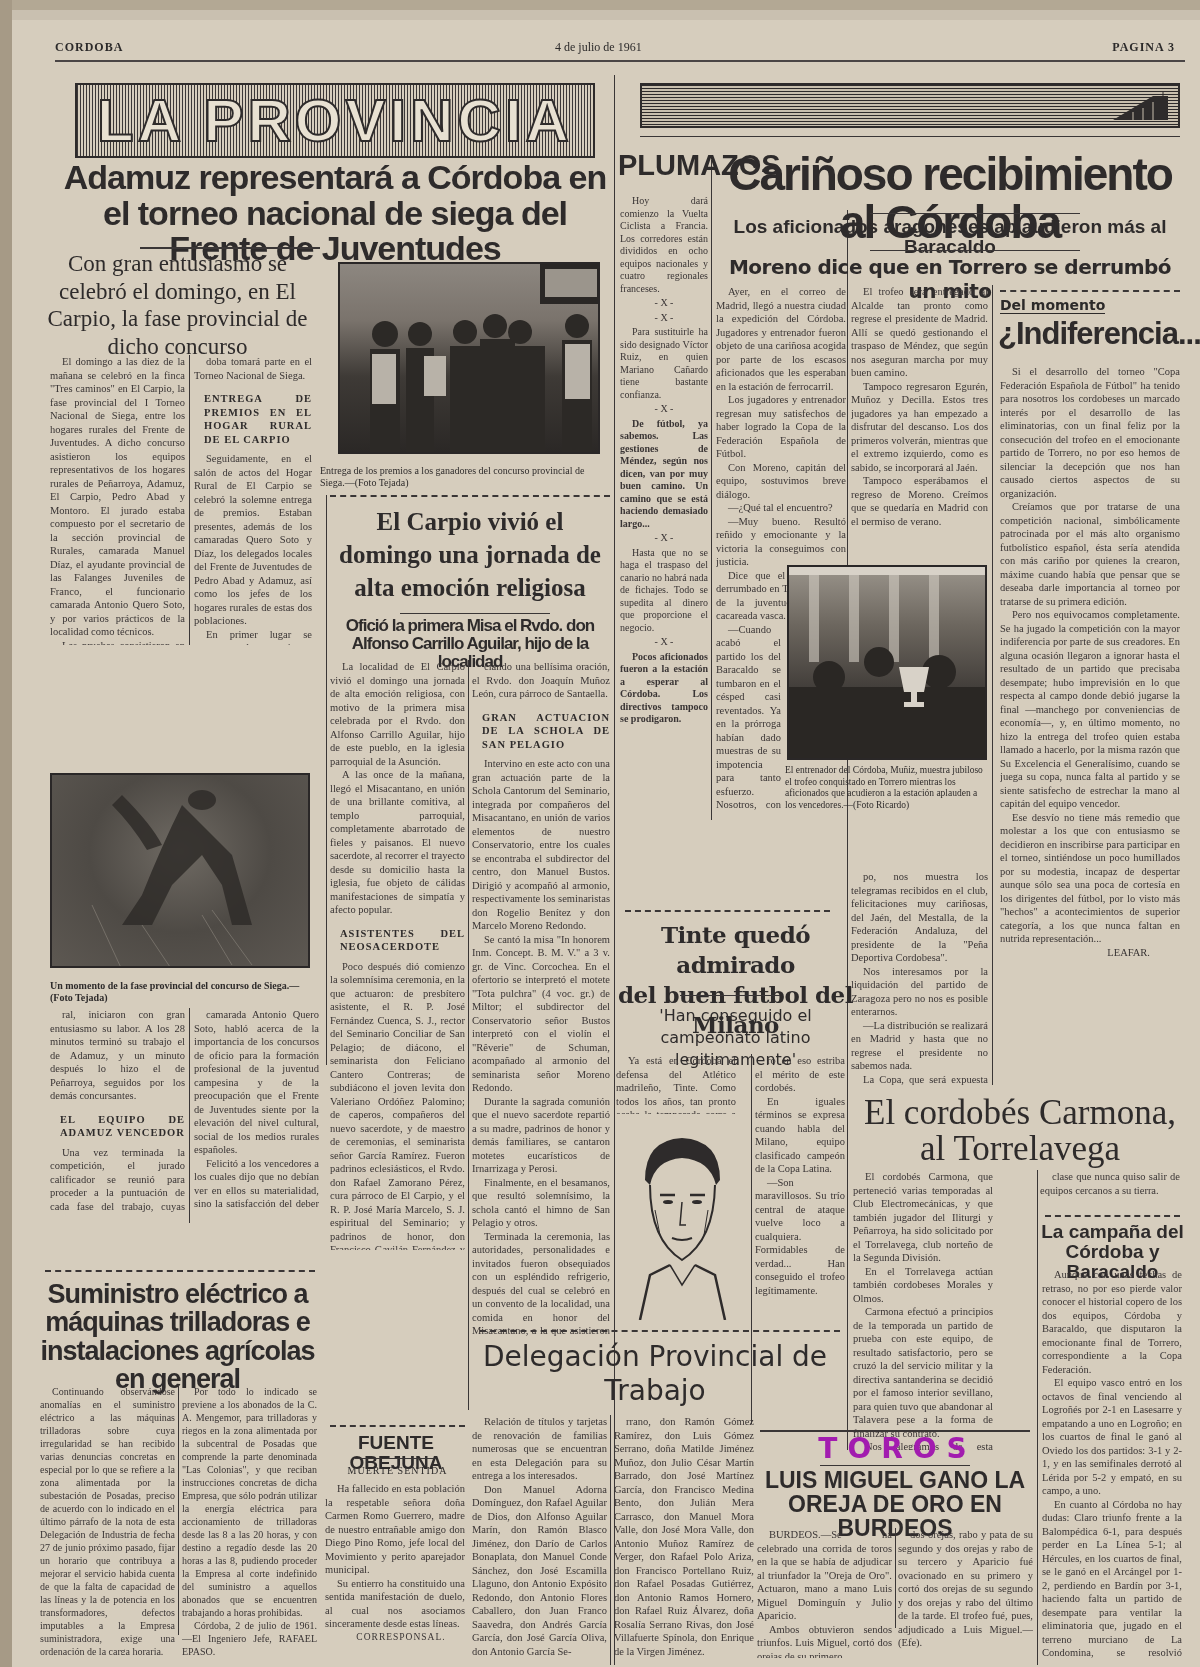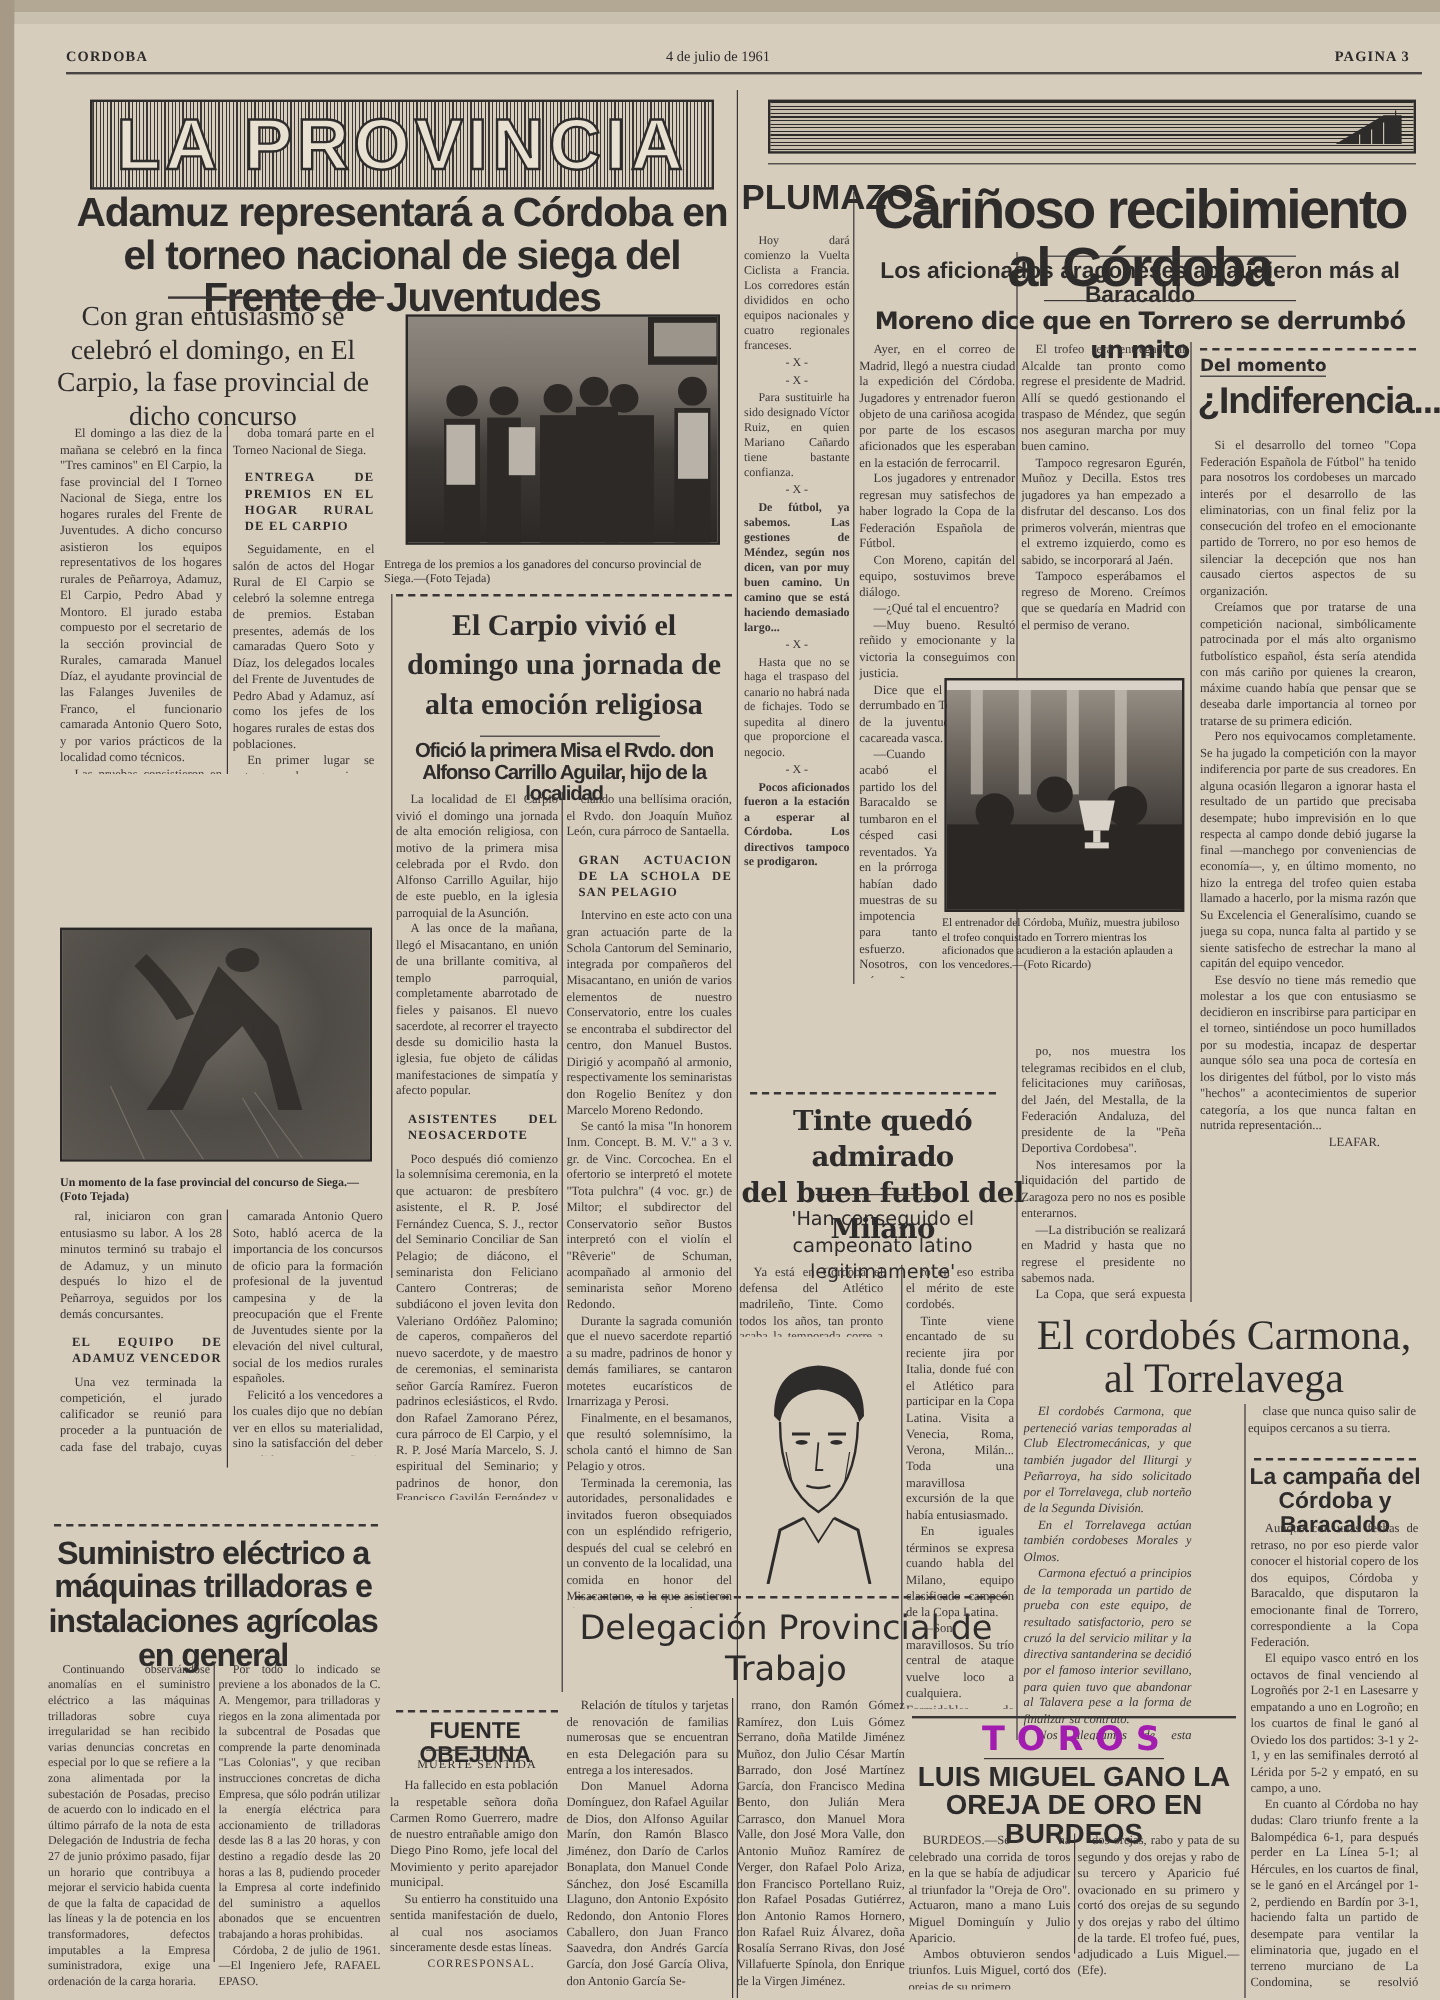--- a/index.html
+++ b/index.html
@@ -312,21 +312,20 @@
 </div>
 <div class="hrule" style="left:680px;top:995px;width:100px;height:1px;"></div>
 <div class="abs sans-head" style="left:618px;top:1005px;width:235px;font-size:16px;font-weight:normal;line-height:22px;">'Han conseguido el campeonato latino legitimamente'</div>
 
 <div class="abs body" style="left:616px;top:1054px;width:120px;height:60px;">
   <p>Ya está en Córdoba el defensa del Atlético madrileño, Tinte. Como todos los años, tan pronto acaba la temporada corre a refugiarse en su tierra aunque ésta no sea muy propicia al verano. Pe-</p>
 </div>
 <div class="vrule" style="left:751px;top:1054px;height:370px;"></div>
 <div class="abs body" style="left:755px;top:1054px;width:90px;height:370px;">
   <p>ro en eso estriba el mérito de este cordobés.</p>
-  <p>Tinte viene encantado de su reciente jira por Italia, donde fué con el Atlético para participar en la Copa Latina. Visita a Venecia, Roma, Verona, Milán... Toda una maravillosa excursión de la que había entusiasmado.</p>
   <p>En iguales términos se expresa cuando habla del Milano, equipo clasificado campeón de la Copa Latina.</p>
   <p>—Son maravillosos. Su trío central de ataque vuelve loco a cualquiera. Formidables de verdad... Han conseguido el trofeo legítimamente.</p>
 
 </div>
 
 <div class="abs" style="left:620px;top:1120px;width:125px;height:200px;">
   <svg width="125" height="200">
     <path d="M25 60 Q25 20 62 18 Q100 20 100 60 L96 65 Q90 40 62 38 Q35 40 30 65 Z" fill="#2e2b2b"></path>
     <path d="M30 65 Q30 120 62 140 Q94 120 95 65" fill="none" stroke="#2e2b2b" stroke-width="2"></path>
     <path d="M40 75 L55 75 M70 75 L85 75" stroke="#2e2b2b" stroke-width="2.5"></path>
@@ -334,21 +333,21 @@
       <ellipse cx="77" cy="82" rx="5" ry="2" fill="#2e2b2b"></ellipse>
     <path d="M62 82 L60 105 L66 105" fill="none" stroke="#2e2b2b" stroke-width="1.5"></path>
     <path d="M52 118 Q62 122 72 118" fill="none" stroke="#2e2b2b" stroke-width="2"></path>
     <path d="M35 90 L40 115 M88 90 L84 115" stroke="#2e2b2b" stroke-width="1"></path>
     <path d="M20 200 L30 155 L50 145 M105 200 L95 155 L75 145" fill="none" stroke="#2e2b2b" stroke-width="2.5"></path>
     <path d="M50 145 L62 165 L75 145" fill="none" stroke="#2e2b2b" stroke-width="1.5"></path>
   </svg>
 </div>
 
 <div class="abs serif-head" style="left:850px;top:1095px;width:340px;font-size:35px;line-height:36px;">El cordobés Carmona, al Torrelavega</div>
-<div class="abs body" style="left:853px;top:1170px;width:140px;height:280px;font-style:italic;">
+<div class="abs body" style="left:853px;top:1170px;width:140px;height:280px;">
   <p>El cordobés Carmona, que perteneció varias temporadas al Club Electromecánicas, y que también jugador del Iliturgi y Peñarroya, ha sido solicitado por el Torrelavega, club norteño de la Segunda División.</p>
   <p>En el Torrelavega actúan también cordobeses Morales y Olmos.</p>
   <p>Carmona efectuó a principios de la temporada un partido de prueba con este equipo, de resultado satisfactorio, pero se cruzó la del servicio militar y la directiva santanderina se decidió por el famoso interior sevillano, para quien tuvo que abandonar al Talavera pese a la forma de finalizar su contrato.</p>
   <p>Nos alegramos de esta oportunidad, que puede satisfacer los deseos de un jugador de</p>
 </div>
 <div class="vrule" style="left:1037px;top:1170px;height:495px;"></div>
 <div class="abs body" style="left:1040px;top:1170px;width:140px;height:45px;">
   <p>clase que nunca quiso salir de equipos cercanos a su tierra.</p>
 </div>
 

